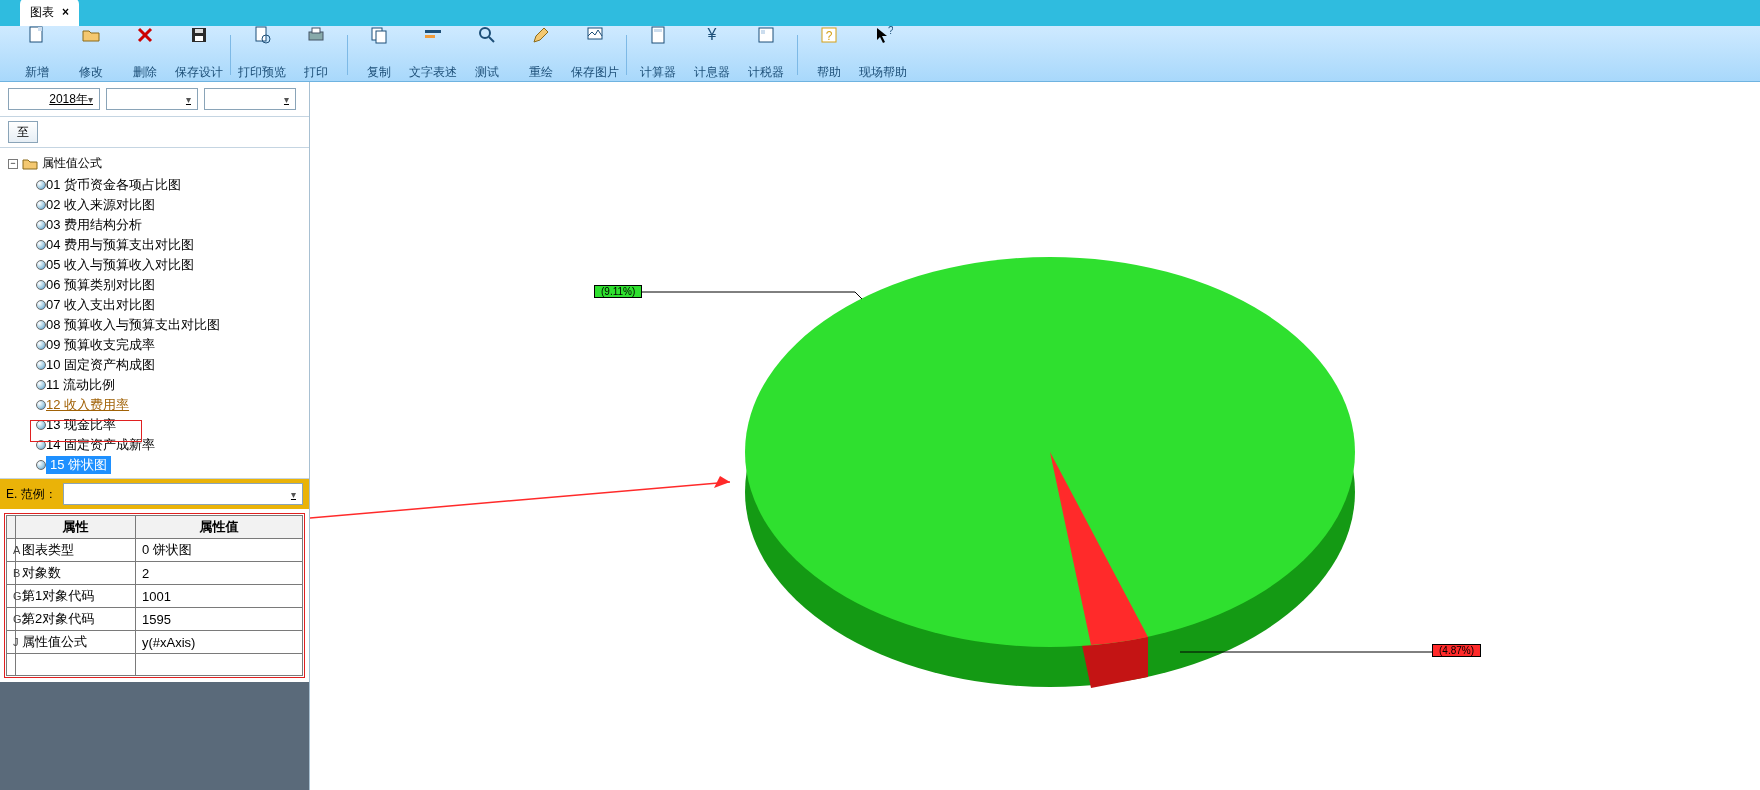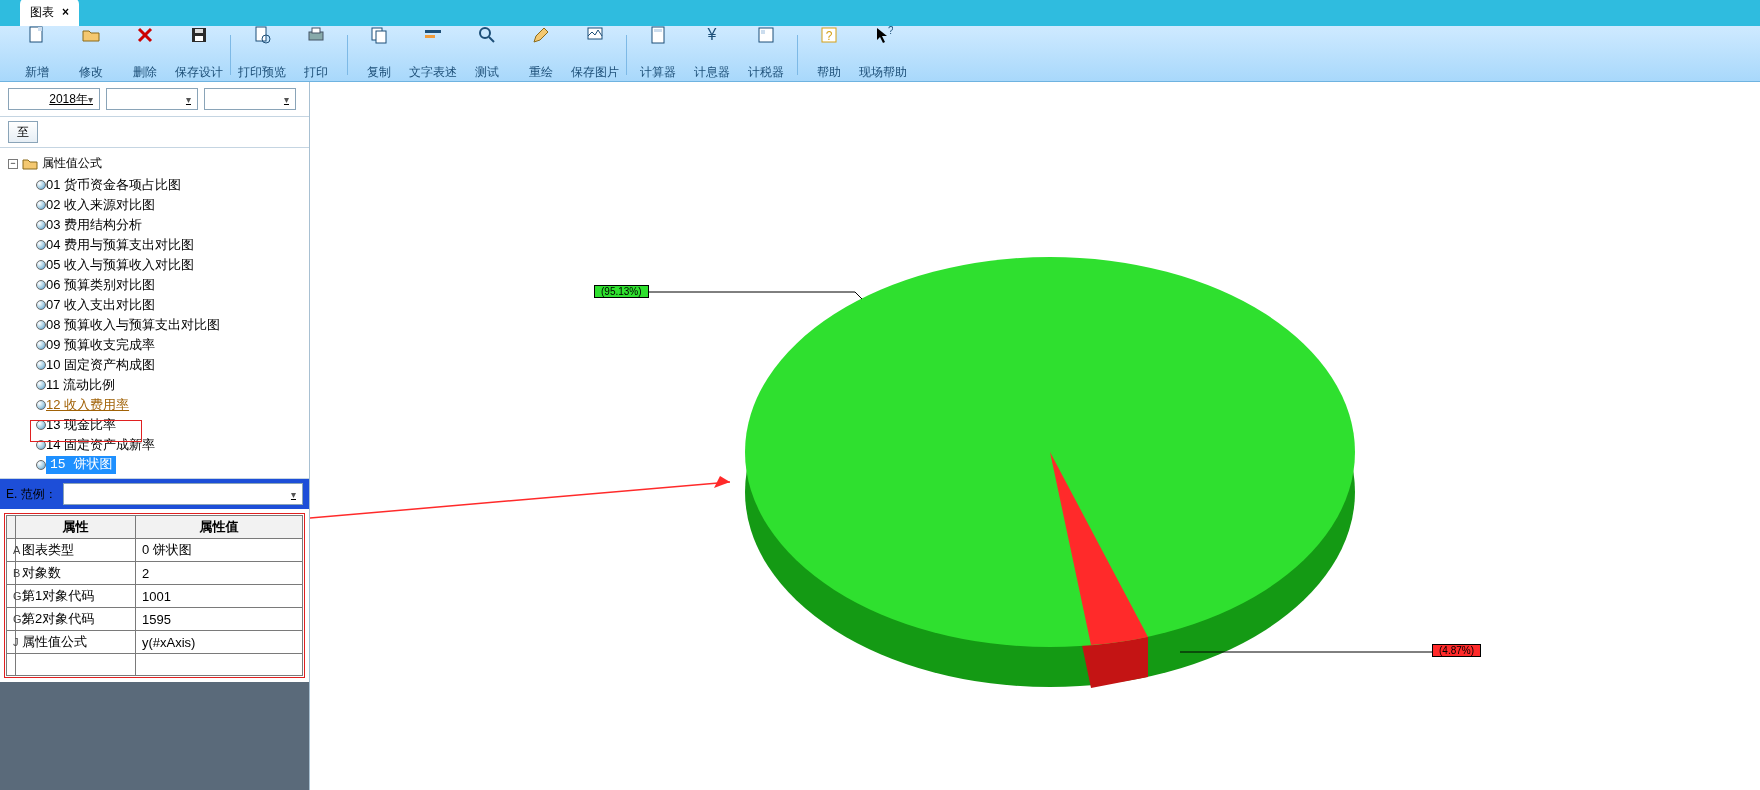--- a/index.html
+++ b/index.html
@@ -29,24 +29,24 @@
   .torow { padding: 4px 8px; background: #fff; border-bottom: 1px solid #c5d5e2; }
   .btn-small { display: inline-flex; align-items: center; justify-content: center; height: 22px; padding: 0 8px; border: 1px solid #8aa4b8; background: linear-gradient(#fff,#e6eef5); }
 
   .treewrap { flex: 1; overflow: auto; background: #fff; padding: 6px 6px 6px 6px; position: relative; }
   .tree-root { display: flex; align-items: center; gap: 4px; padding: 1px 2px; }
   .tree-root .box { width: 10px; height: 10px; border: 1px solid #7a7a7a; display: flex; align-items: center; justify-content: center; font-size: 9px; line-height: 1; }
   .tree-items { margin-left: 28px; margin-top: 2px; }
   .tree-item { display: flex; align-items: center; gap: 0; padding: 1px 2px; font-size: 13px; line-height: 18px; }
   .dot { width: 10px; height: 10px; border: 1px solid #6b6b6b; border-radius: 50%; background: radial-gradient(circle at 30% 30%, #fff, #9ecae1 60%, #3582c4); }
   .tree-item.link { color: #a16207; text-decoration: underline; }
-  .tree-item.selected .txt { background: #1e90ff; color: #fff; padding: 0 4px; font-family: Liberation Mono, monospace; }
+  .tree-item.selected .txt { background: #1e90ff; color: #fff; padding: 0 4px; }
   .ring15 { position: absolute; border: 1px solid #e02020; width: 112px; height: 22px; left: 30px; top: 272px; pointer-events: none; }
 
-  .examplerow { display: flex; align-items: center; gap: 6px; padding: 4px 6px; background: #1d4ed8; border-top: 1px solid #c5d5e2; }
+  .examplerow { display: flex; align-items: center; gap: 6px; padding: 4px 6px; background: #eab308; border-top: 1px solid #c5d5e2; }
   .examplerow .combo { flex: 1; max-width: none; }
 
   .propwrap { position: relative; padding: 6px; background: #fff; }
   .propring { position: absolute; inset: 4px; border: 1px solid #e02020; pointer-events: none; }
   .proptbl { width: 100%; border-collapse: collapse; table-layout: fixed; padding-left: 36px; }
   .proptbl th, .proptbl td { border: 1px solid #7a7a7a; padding: 2px 6px; font-size: 13px; height: 22px; text-align: left; }
   .proptbl th { background: #f2f2f2; text-align: center; }
   .proptbl .kcol { width: 9px; color: #444; font-size: 11px; border-right: none; padding-right:0;}
   .proptbl .ncol { width: 120px; }
 
@@ -387,17 +387,17 @@
 
       <path d="M740 370 L781 563 A305 195 0 0 0 838 555 Z" fill="#ff2a2a"></path>
 
       <line x1="545" y1="210" x2="330" y2="210" stroke="#000"></line>
       <line x1="545" y1="210" x2="552" y2="217" stroke="#000"></line>
       <line x1="870" y1="570" x2="1130" y2="570" stroke="#000"></line>
 
       <line x1="-280" y1="460" x2="420" y2="400" stroke="#ff2a2a" stroke-width="1.5"></line>
       <polygon points="420,400 404,406 410,394" fill="#ff2a2a"></polygon>
     </svg>
-    <div class="pie-label green" style="left:284px; top:203px;">(95.13%)</div>
+    <div class="pie-label green" style="left:284px; top:203px;">(9.11%)</div>
     <div class="pie-label red" style="left:1122px; top:562px;">(4.87%)</div>
   </div>
 
 </div>
 
 </body></html>

